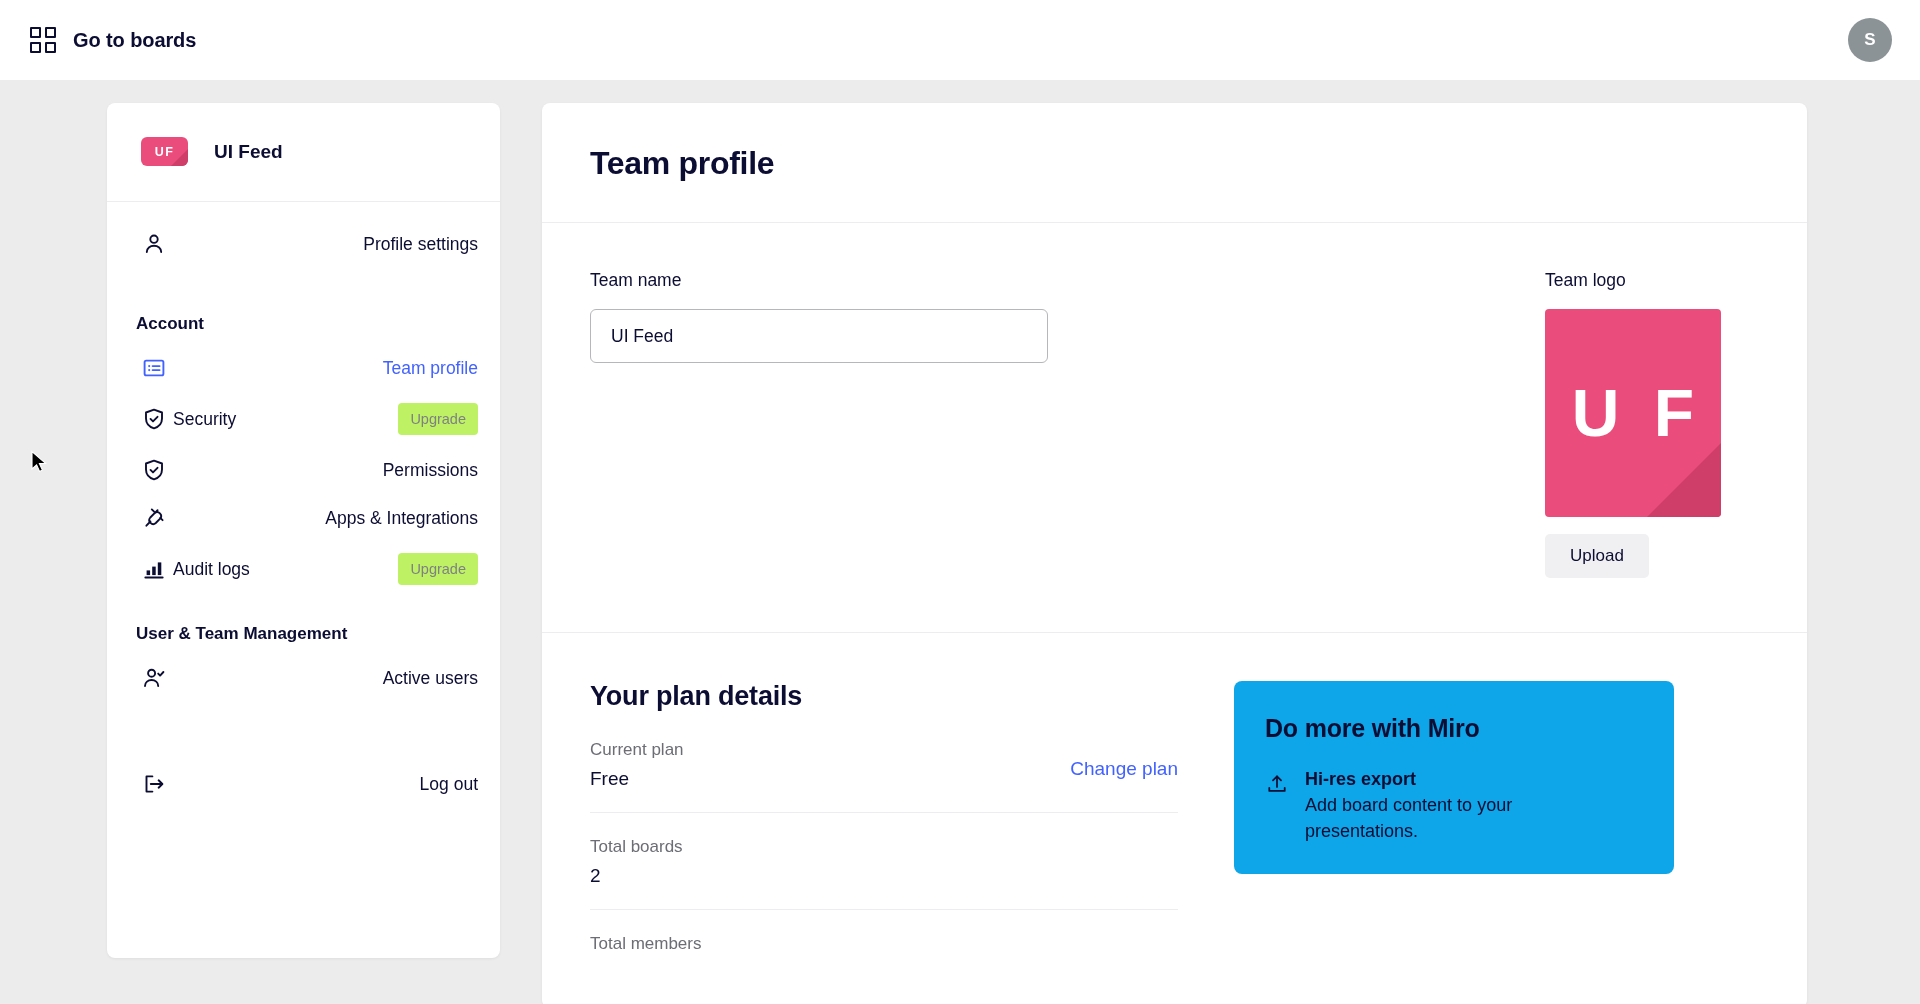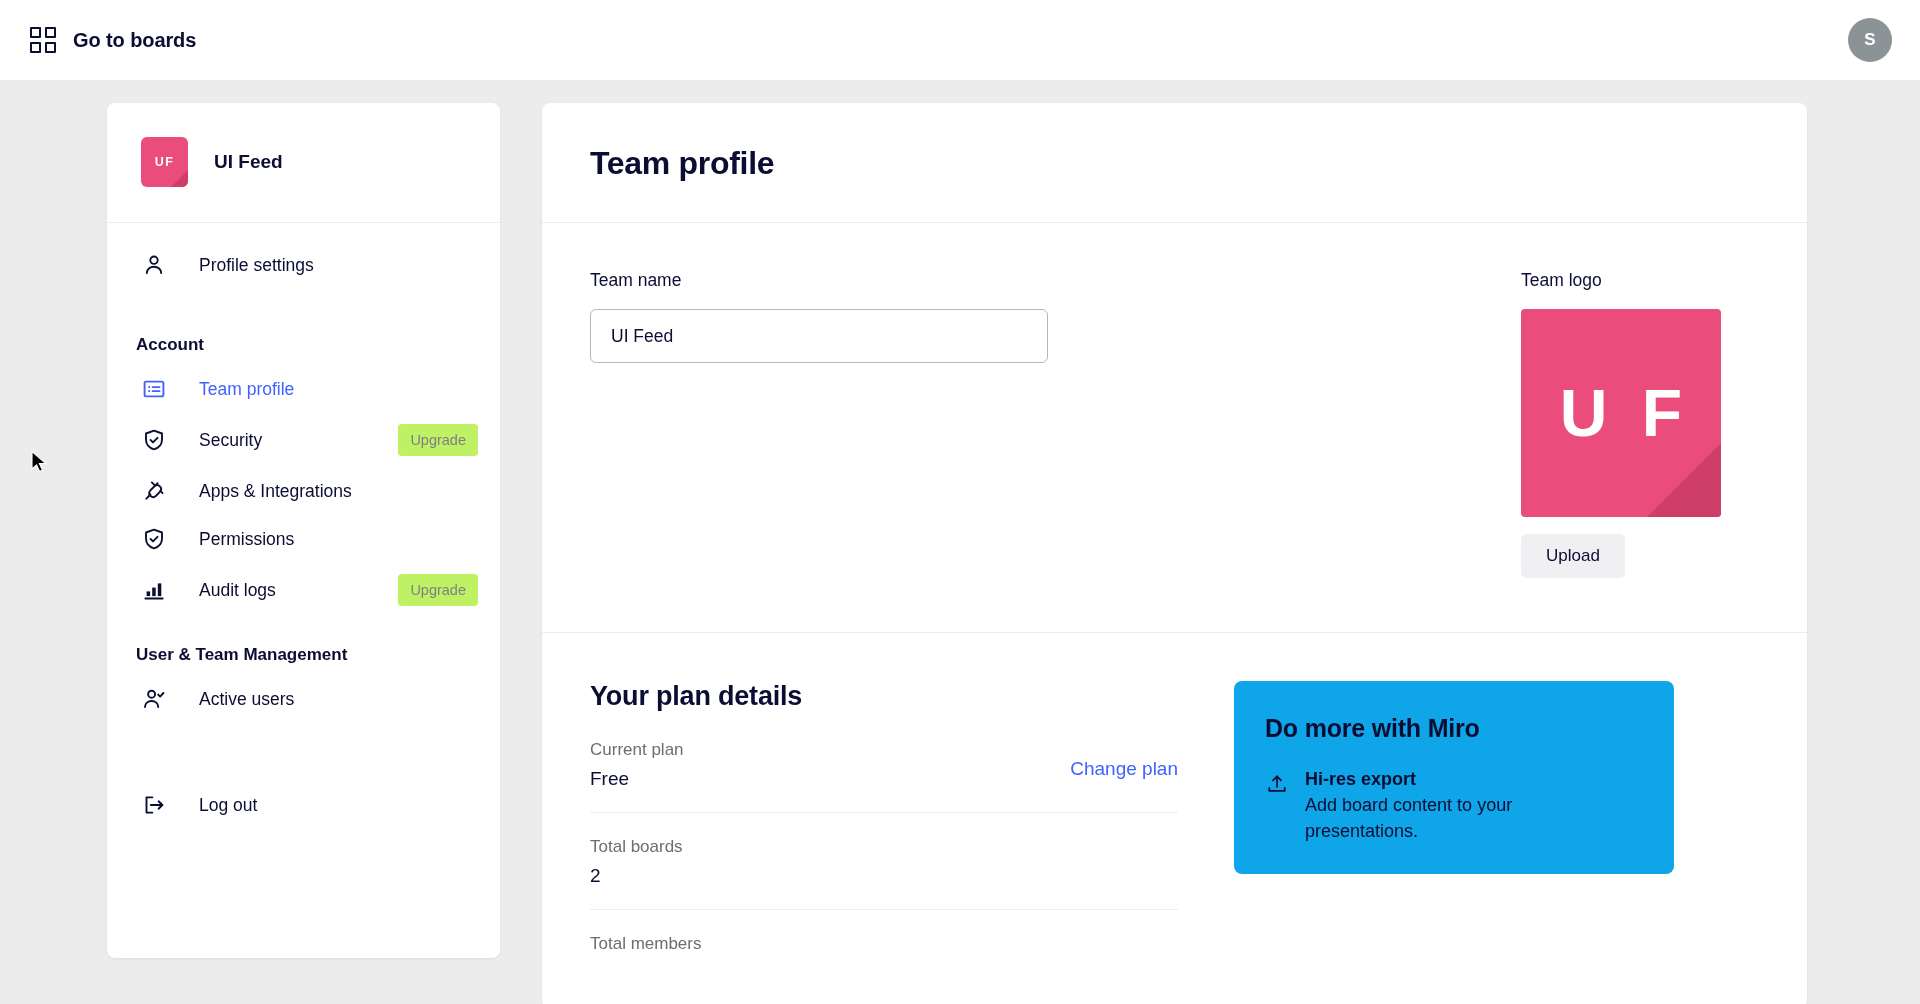--- a/index.html
+++ b/index.html
@@ -91,21 +91,21 @@
   }
   .team-head {
     display: flex;
     align-items: center;
     gap: 26px;
     padding: 34px 30px 35px 34px;
     border-bottom: 1px solid #ededf0;
     cursor: pointer;
   }
   .team-logo-sm {
-    width: 47px; height: 50px;
+    width: 47px; height: 29px;
     border-radius: 6px;
     background: #ea4d7c;
     color: #fff;
     font-size: 12.5px;
     font-weight: bold;
     letter-spacing: 1.5px;
     display: flex;
     align-items: center;
     justify-content: center;
     position: relative;
@@ -124,24 +124,25 @@
     font-size: 19px;
     font-weight: bold;
     color: #0c0d33;
   }
 
   .nav { padding: 18px 0 0 0; }
 
   .nav-item {
     display: flex;
     align-items: center;
-    gap: 32px;
+    gap: 6px;
     padding: 11px 22px 11px 34px;
     cursor: pointer;
     position: relative;
+    justify-content: space-between;
   }
   .nav-label {
     font-size: 17.5px;
     color: #0c0d33;
     white-space: nowrap;
   }
   .nav-item.active .nav-label { color: #4262ff; }
   .nav-icon {
     width: 26px; height: 26px;
     flex: 0 0 26px;
@@ -217,21 +218,21 @@
     color: #0c0d33;
     background: #fff;
     outline: none;
   }
 
   .logo-block {
     margin-left: auto;
     padding-right: 38px;
   }
   .team-logo-lg {
-    width: 200px; height: 208px;
+    width: 176px; height: 208px;
     border-radius: 4px;
     background: #ea4d7c;
     color: #fff;
     font-size: 66px;
     font-weight: bold;
     letter-spacing: 8px;
     display: flex;
     align-items: center;
     justify-content: center;
     position: relative;
@@ -416,36 +417,36 @@
             <path d="M8.5 11.9l2.5 2.5 4.5-4.6"></path>
           </svg>
         </span>
         <span class="nav-label">Security</span>
         <span class="badge">Upgrade</span>
       </div>
 
       <div class="nav-item">
         <span class="nav-icon">
           <svg width="24" height="24" viewBox="0 0 24 24" fill="none" stroke="#0c0d33" stroke-width="1.9" stroke-linecap="round" stroke-linejoin="round">
+            <path d="M12 2.6l8 2.9v6.1c0 4.6-3.3 8.4-8 9.8-4.7-1.4-8-5.2-8-9.8V5.5z"></path>
+            <path d="M8.5 11.9l2.5 2.5 4.5-4.6"></path>
+          </svg>
+        </span>
+        <span class="nav-label">Permissions</span>
+      </div>
+
+      <div class="nav-item">
+        <span class="nav-icon">
+          <svg width="24" height="24" viewBox="0 0 24 24" fill="none" stroke="#0c0d33" stroke-width="1.9" stroke-linecap="round" stroke-linejoin="round">
             <path d="M15.6 4.2l-7.3 7.3a3.9 3.9 0 005.5 5.5l4.3-4.3a3.9 3.9 0 00-5.5-5.5"></path>
             <path d="M8.4 15.5l-4 4.2"></path>
             <path d="M9.8 3.4l2.3 2.3M18.3 11.9l2.3 2.3"></path>
           </svg>
         </span>
         <span class="nav-label">Apps &amp; Integrations</span>
-      </div>
-
-      <div class="nav-item">
-        <span class="nav-icon">
-          <svg width="24" height="24" viewBox="0 0 24 24" fill="none" stroke="#0c0d33" stroke-width="1.9" stroke-linecap="round" stroke-linejoin="round">
-            <path d="M12 2.6l8 2.9v6.1c0 4.6-3.3 8.4-8 9.8-4.7-1.4-8-5.2-8-9.8V5.5z"></path>
-            <path d="M8.5 11.9l2.5 2.5 4.5-4.6"></path>
-          </svg>
-        </span>
-        <span class="nav-label">Permissions</span>
       </div>
 
       <div class="nav-item">
         <span class="nav-icon">
           <svg width="24" height="24" viewBox="0 0 24 24" fill="none" stroke="#0c0d33" stroke-width="2" stroke-linecap="round">
             <path d="M3.4 20.4h17.2"></path>
             <rect x="4.6" y="13.4" width="3.5" height="4.7" fill="#0c0d33" stroke="none"></rect>
             <rect x="10.2" y="9.6" width="3.5" height="8.5" fill="#0c0d33" stroke="none"></rect>
             <rect x="15.8" y="5.4" width="3.5" height="12.7" fill="#0c0d33" stroke="none"></rect>
           </svg>

